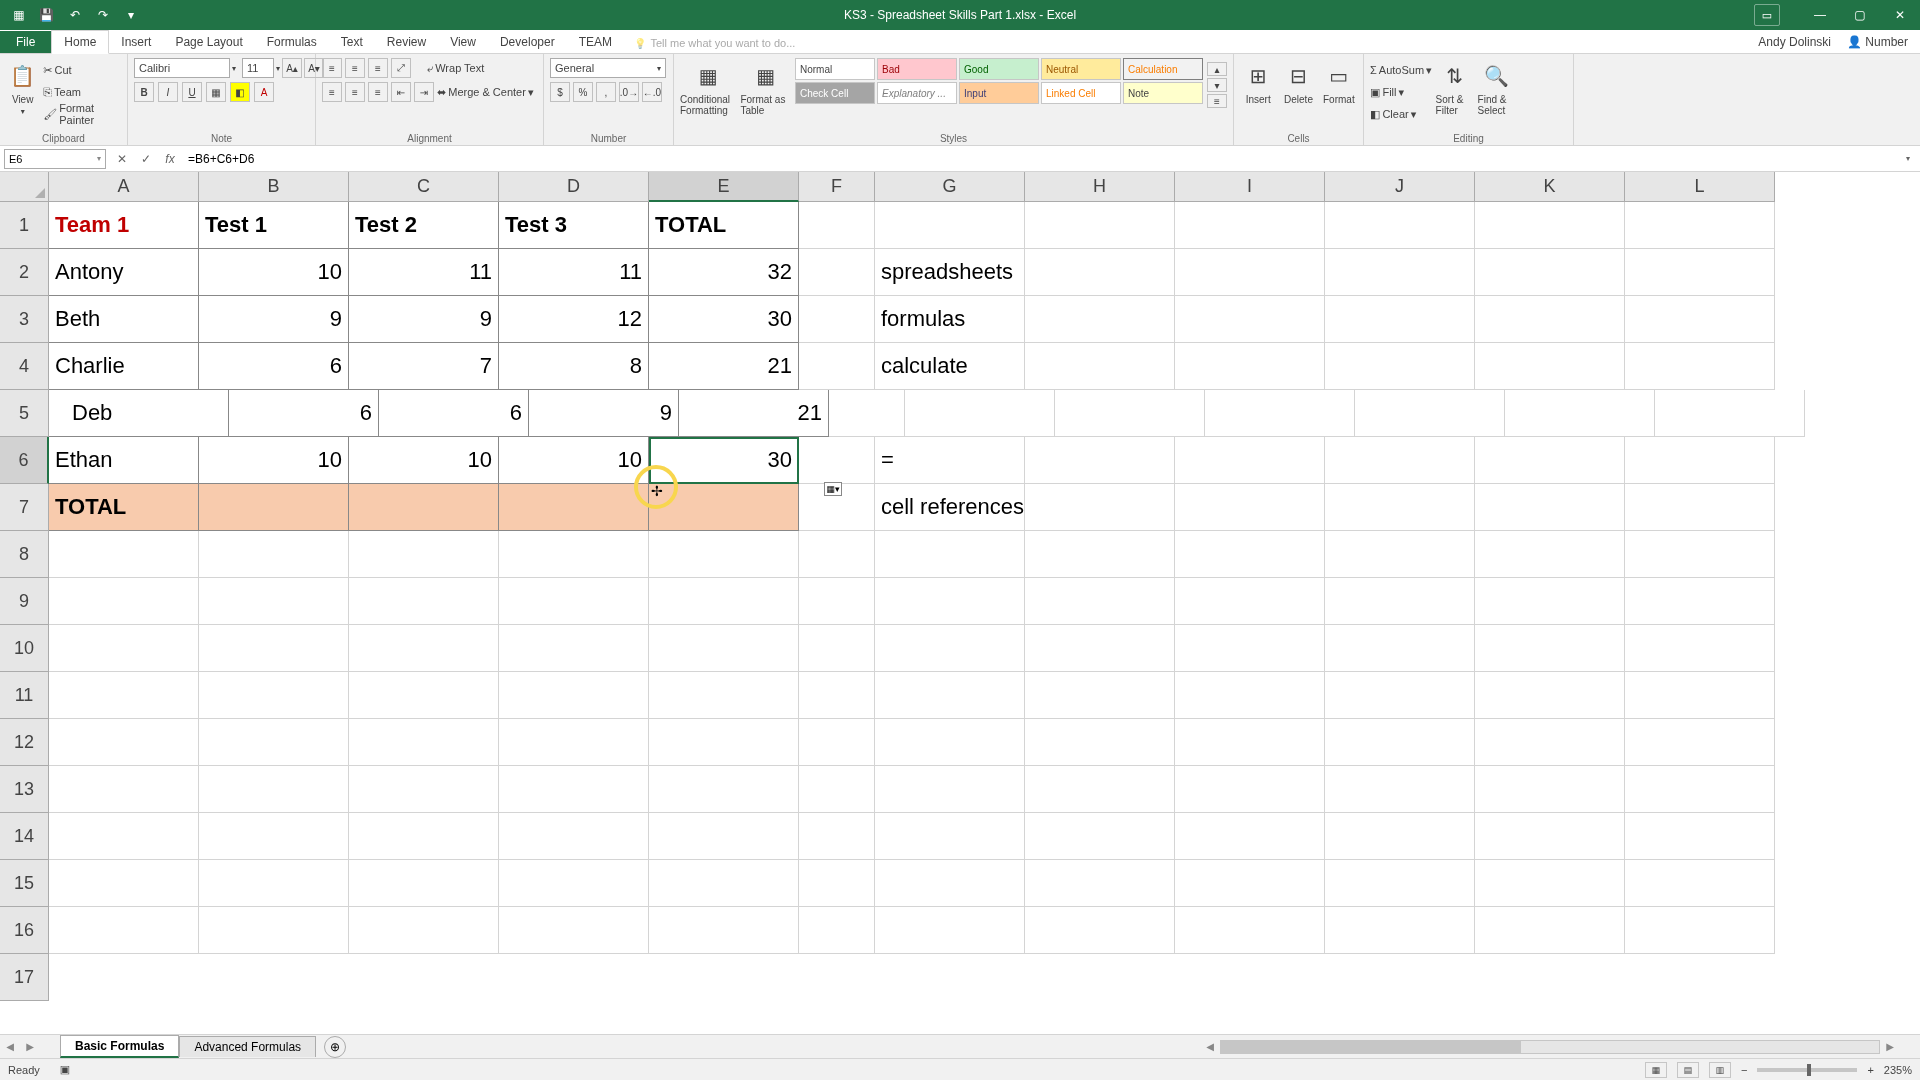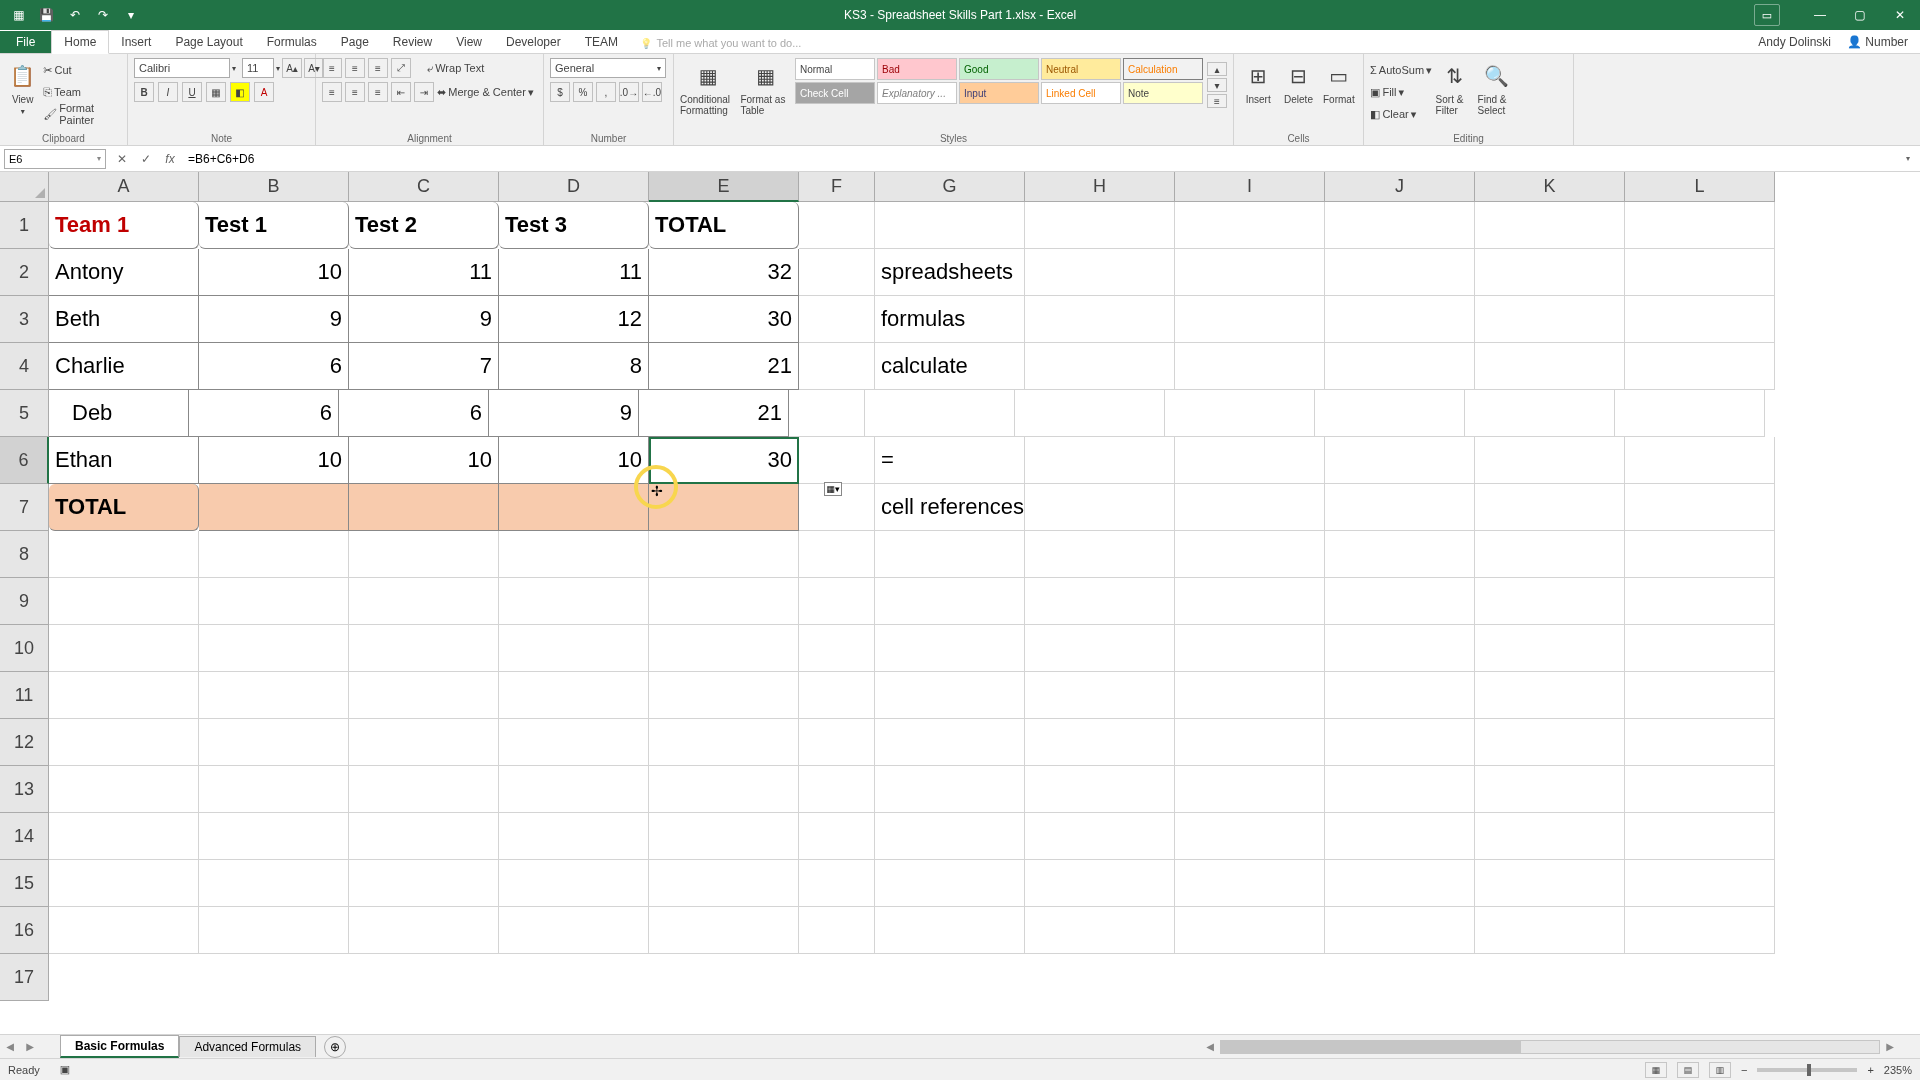--- a/index.html
+++ b/index.html
@@ -61,21 +61,21 @@
 .colhead { background:#e6e6e6; border-right:1px solid #ababab; border-bottom:1px solid #ababab; display:flex; align-items:center; justify-content:center; font-size:18px; color:#444; }
 .colhead.sel { background:#d2d2d2; border-bottom:2px solid #217346; }
 .rowheads { position:absolute; left:0; top:30px; width:49px; }
 .rowhead { background:#e6e6e6; border-right:1px solid #ababab; border-bottom:1px solid #ababab; display:flex; align-items:center; justify-content:center; font-size:18px; color:#444; }
 .rowhead.sel { background:#d2d2d2; border-right:2px solid #217346; }
 .cells { position:absolute; left:49px; top:30px; }
 .row { display:flex; }
 .cell { border-right:1px solid #d4d4d4; border-bottom:1px solid #d4d4d4; font-size:22px; color:#000; padding:0 6px; display:flex; align-items:center; overflow:hidden; white-space:nowrap; position:relative; }
 .cell.databorder { border-right:1px solid #888; border-bottom:1px solid #888; }
 .cell.num { justify-content:flex-end; }
-.cell.bold { font-weight:bold;border-radius:6px; }
+.cell.bold { font-weight:bold; }
 .cell.red { color:#c00000; }
 .cell.fill-orange { background:#f8cbad; }
 .cell.active { outline:2px solid #217346; outline-offset:-2px; z-index:5; }
 .yellow-ring { position:absolute; width:44px; height:44px; border:4px solid #f8d64e; border-radius:50%; z-index:10; pointer-events:none; }
 .cursor-plus { position:absolute; font-size:14px; color:#000; z-index:11; pointer-events:none; }
 .autofill-icon { position:absolute; width:18px; height:14px; border:1px solid #888; background:#fff; z-index:9; font-size:9px; display:flex; align-items:center; justify-content:center; }
 
 
 .sheettabs { position:absolute; bottom:22px; left:0; right:0; height:24px; background:#f1f1f1; border-top:1px solid #d4d4d4; display:flex; align-items:center; font-size:12px; }
 .navarr { width:20px; display:flex; justify-content:center; color:#888; font-size:10px; }
@@ -115,21 +115,21 @@
     <div>✕</div>
   </div>
 </div>
 
 <div class="tabs">
   <div class="tab file">File</div>
   <div class="tab active">Home</div>
   <div class="tab">Insert</div>
   <div class="tab">Page Layout</div>
   <div class="tab">Formulas</div>
-  <div class="tab">Page</div>
+  <div class="tab">Text</div>
   <div class="tab">Review</div>
   <div class="tab">View</div>
   <div class="tab">Developer</div>
   <div class="tab">TEAM</div>
   <div class="tell">Tell me what you want to do...</div>
   <div class="user-area">
     <span>Andy Dolinski</span>
     <span>👤 <span>Number</span></span>
   </div>
 </div>
@@ -381,21 +381,21 @@
         <div class="cell databorder num" style="width: 150px; height: 47px;">21</div>
         <div class="cell" style="width: 76px; height: 47px;"></div>
         <div class="cell" style="width: 150px; height: 47px; overflow: visible;">calculate</div>
         <div class="cell" style="width: 150px; height: 47px;"></div>
         <div class="cell" style="width: 150px; height: 47px;"></div>
         <div class="cell" style="width: 150px; height: 47px;"></div>
         <div class="cell" style="width: 150px; height: 47px;"></div>
         <div class="cell" style="width: 150px; height: 47px;"></div>
       </div>
       <div class="row">
-        <div class="cell databorder" style="width: 140px; height: 47px; padding-left: 23px;">Deb</div>
+        <div class="cell databorder" style="width: 180px; height: 47px; padding-left: 23px;">Deb</div>
         <div class="cell databorder num" style="width: 150px; height: 47px;">6</div>
         <div class="cell databorder num" style="width: 150px; height: 47px;">6</div>
         <div class="cell databorder num" style="width: 150px; height: 47px;">9</div>
         <div class="cell databorder num" style="width: 150px; height: 47px;">21</div>
         <div class="cell" style="width: 76px; height: 47px;"></div>
         <div class="cell" style="width: 150px; height: 47px;"></div>
         <div class="cell" style="width: 150px; height: 47px;"></div>
         <div class="cell" style="width: 150px; height: 47px;"></div>
         <div class="cell" style="width: 150px; height: 47px;"></div>
         <div class="cell" style="width: 150px; height: 47px;"></div>

